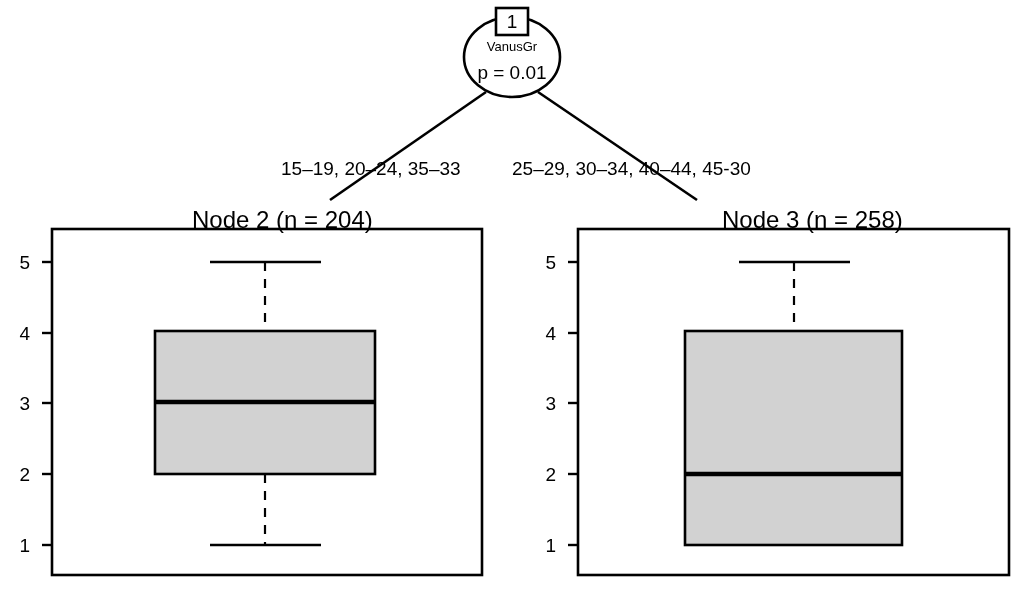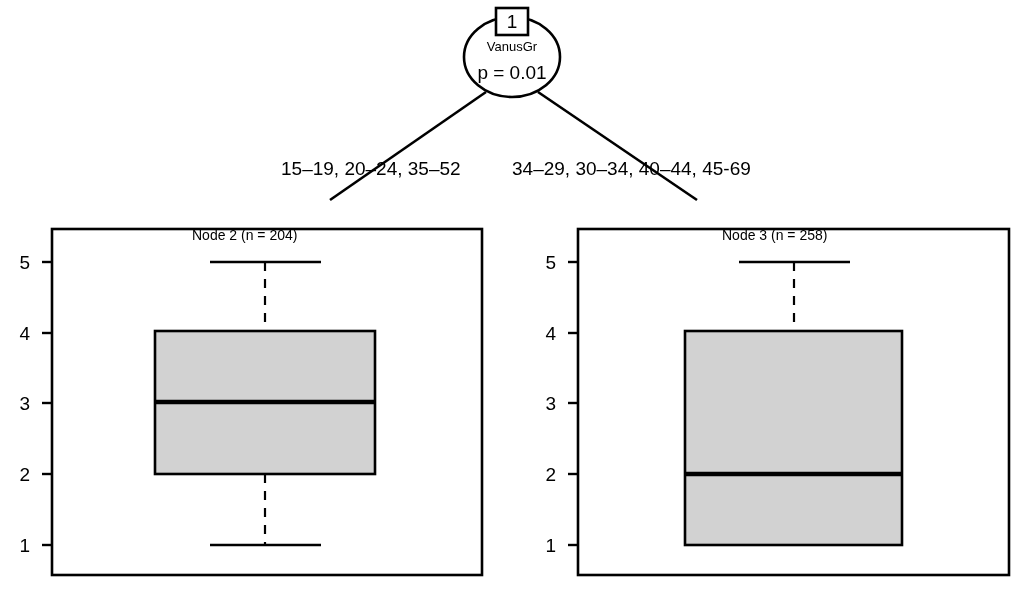--- a/index.html
+++ b/index.html
@@ -49,23 +49,22 @@
   .root-p {
     font-size: 19px;
     text-align: center;
     width: 120px;
   }
   .edge-label {
     font-size: 19px;
     text-align: center;
   }
   .panel-title {
-    font-size: 14px;
+    font-size: 24px;
     text-align: center;
-    margin-top: 20px;
   }
   .axis-label {
     font-size: 19px;
     text-align: right;
     width: 22px;
   }
 </style>
 </head>
 <body>
 
@@ -111,22 +110,22 @@
 
     <rect x="685" y="331" width="217" height="214" fill="#d2d2d2" stroke="#000000" stroke-width="2.6"></rect>
 
     <line x1="684" y1="474" x2="903" y2="474" stroke="#000000" stroke-width="4.6"></line>
   </svg>
 
   <div class="txt root-id" style="left:497px; top:12px;">1</div>
   <div class="txt root-var" style="left:452px; top:40px;">VanusGr</div>
   <div class="txt root-p" style="left:452px; top:63px;">p = 0.01</div>
 
-  <div class="txt edge-label" style="left:281px; top:159px;">15–19, 20–24, 35–52</div>
-  <div class="txt edge-label" style="left:512px; top:159px;">34–29, 30–34, 40–44, 45-69</div>
+  <div class="txt edge-label" style="left:281px; top:159px;">15–19, 20–24, 35–33</div>
+  <div class="txt edge-label" style="left:512px; top:159px;">25–29, 30–34, 40–44, 45-30</div>
 
   <div class="txt panel-title" style="left:192px; top:208px;">Node 2 (n = 204)</div>
   <div class="txt panel-title" style="left:722px; top:208px;">Node 3 (n = 258)</div>
 
   <div class="txt axis-label" style="left:8px; top:253px;">5</div>
   <div class="txt axis-label" style="left:8px; top:324px;">4</div>
   <div class="txt axis-label" style="left:8px; top:394px;">3</div>
   <div class="txt axis-label" style="left:8px; top:465px;">2</div>
   <div class="txt axis-label" style="left:8px; top:536px;">1</div>
 

